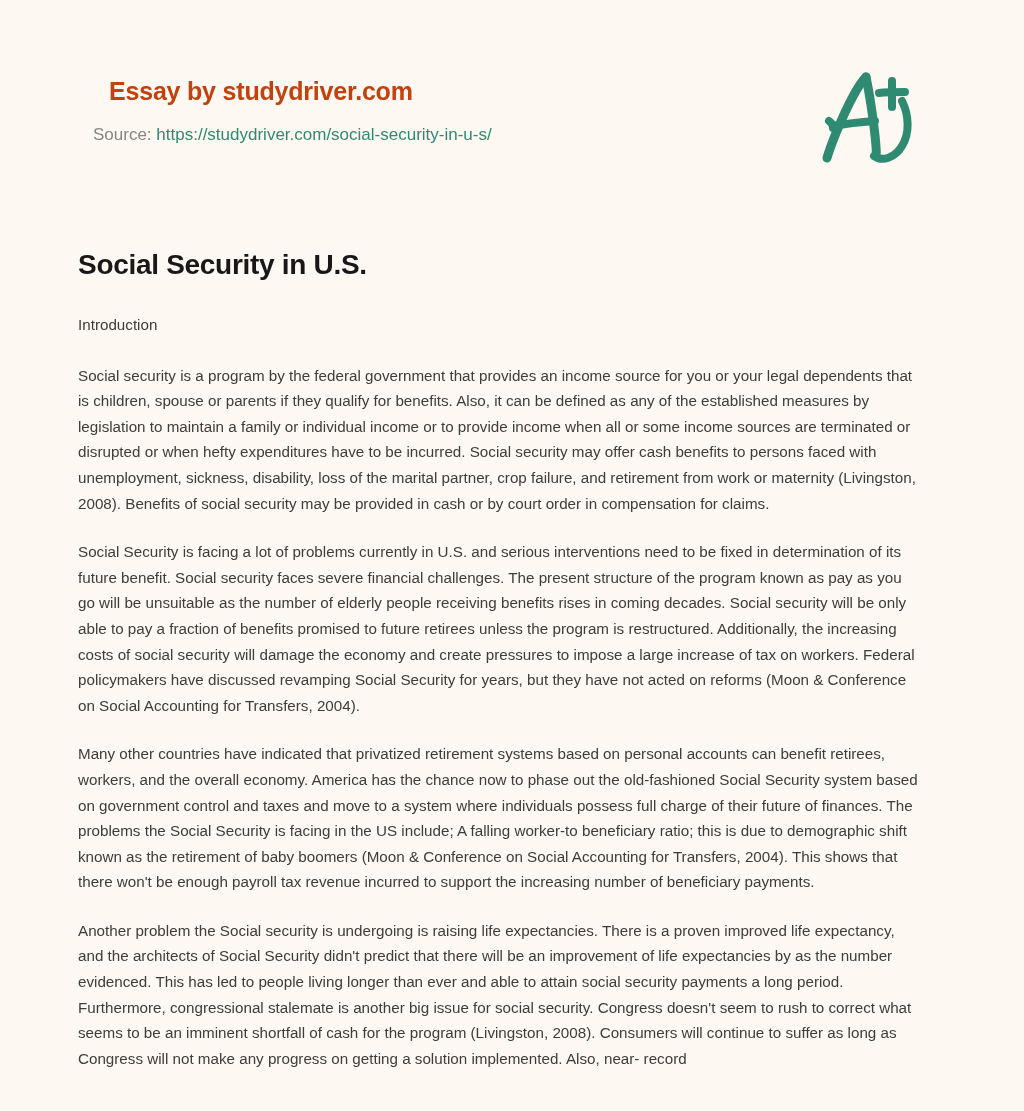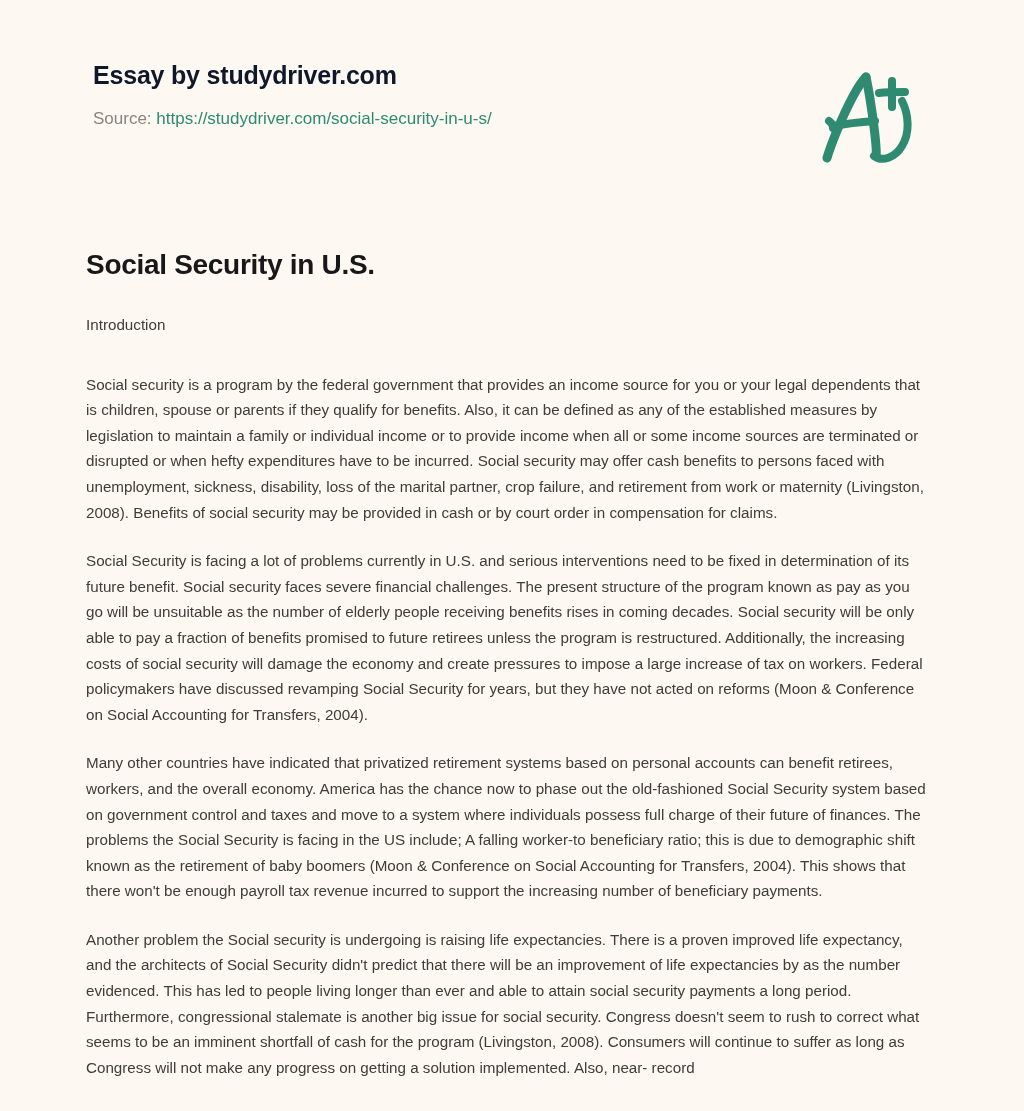--- a/index.html
+++ b/index.html
@@ -31,24 +31,24 @@
   }
   .brand-block {
     position: absolute;
     left: 93px;
     top: 60px;
     width: 640px;
   }
   .brand-title {
     font-size: 25px;
     font-weight: bold;
-    color: #0f172a;
+    color: #c2410c;
     letter-spacing: -0.2px;
     line-height: 1.2;
-    margin: 0;
+    margin: 16px;
   }
   .source-line {
     margin-top: 17px;
     font-size: 17px;
     line-height: 1.4;
     color: #8a8480;
     white-space: nowrap;
   }
   .source-label {
     color: #8a8480;
@@ -68,21 +68,21 @@
   }
   .logo svg {
     display: block;
     width: 120px;
     height: 110px;
   }
 
   
   .article {
     position: absolute;
-    left: 86px;
+    left: 78px;
     top: 247px;
     width: 840px;
   }
   .article-title {
     margin: 0;
     font-size: 28px;
     font-weight: bold;
     color: #18181b;
     letter-spacing: -0.3px;
     line-height: 1.25;
@@ -91,21 +91,21 @@
     margin-top: 30px;
   }
   .article-body p {
     margin: 0 0 23px 0;
     font-size: 15.2px;
     line-height: 25.6px;
     color: #3f3c3a;
     text-align: left;
   }
   .article-body p.lead {
-    margin-bottom: 34px;
+    margin-bottom: 25px;
   }
 </style>
 </head>
 <body>
 
 <div class="page">
 
   <div class="header">
 
     <div class="brand-block">

